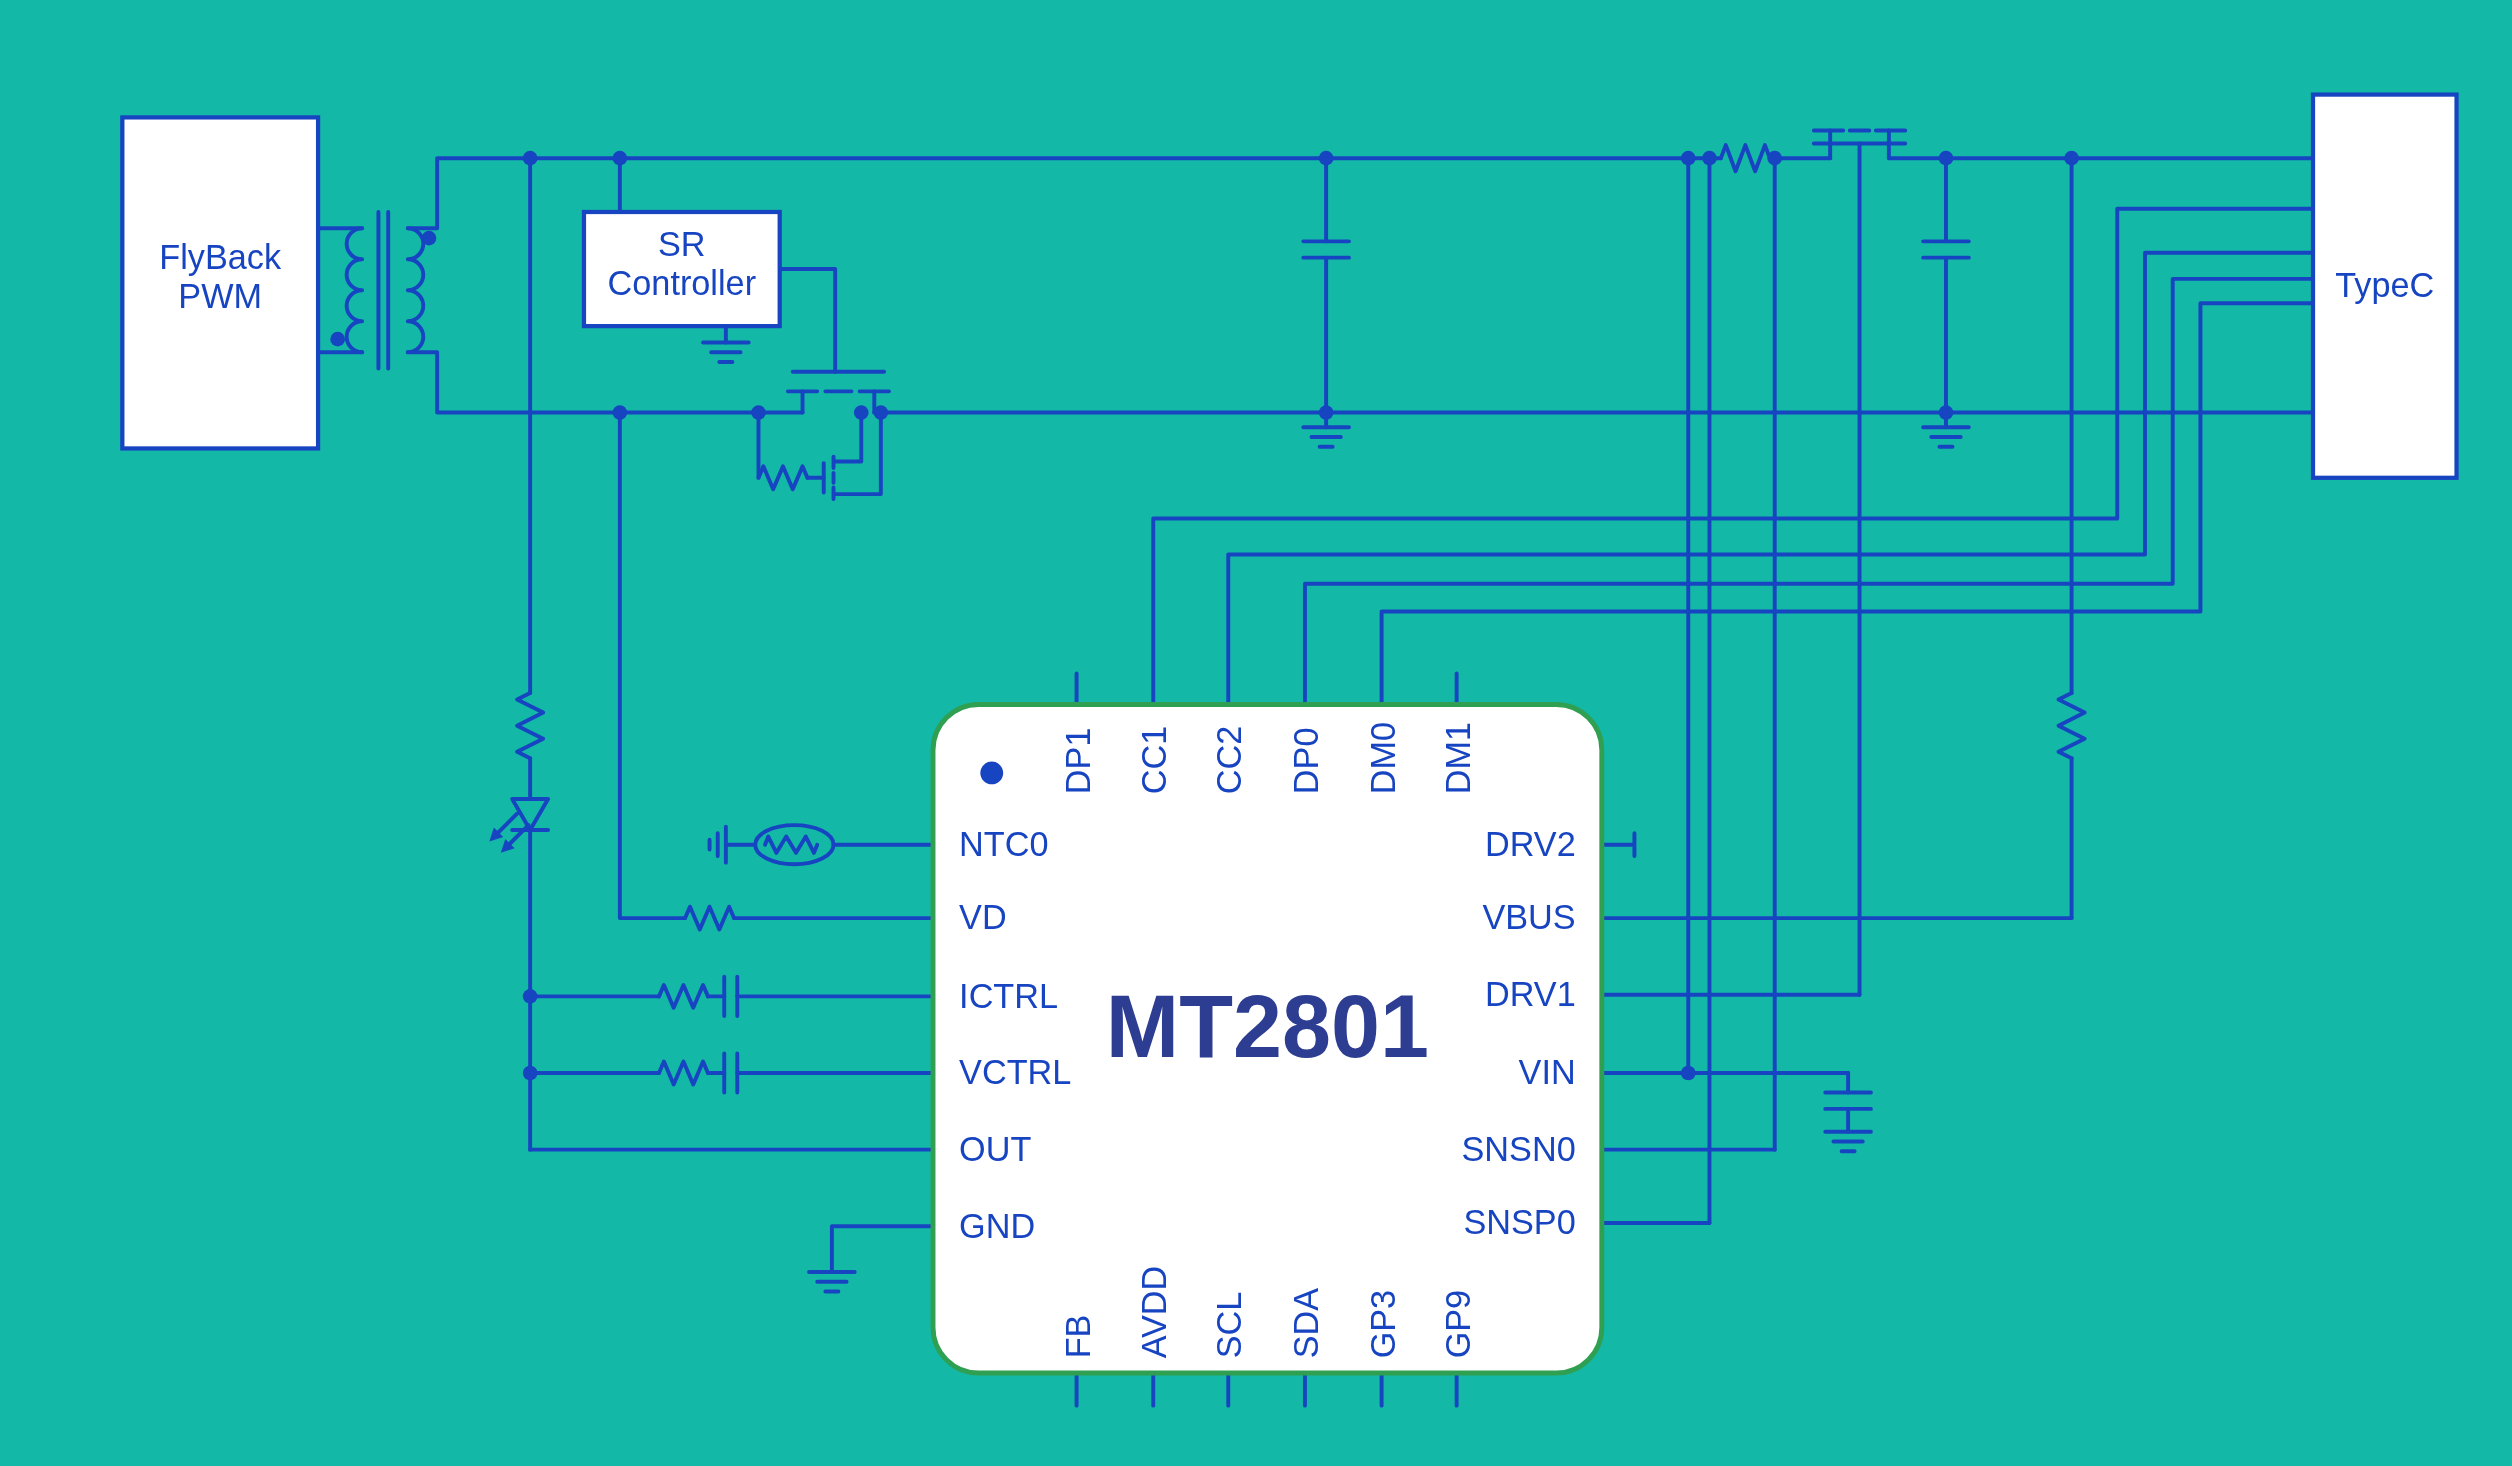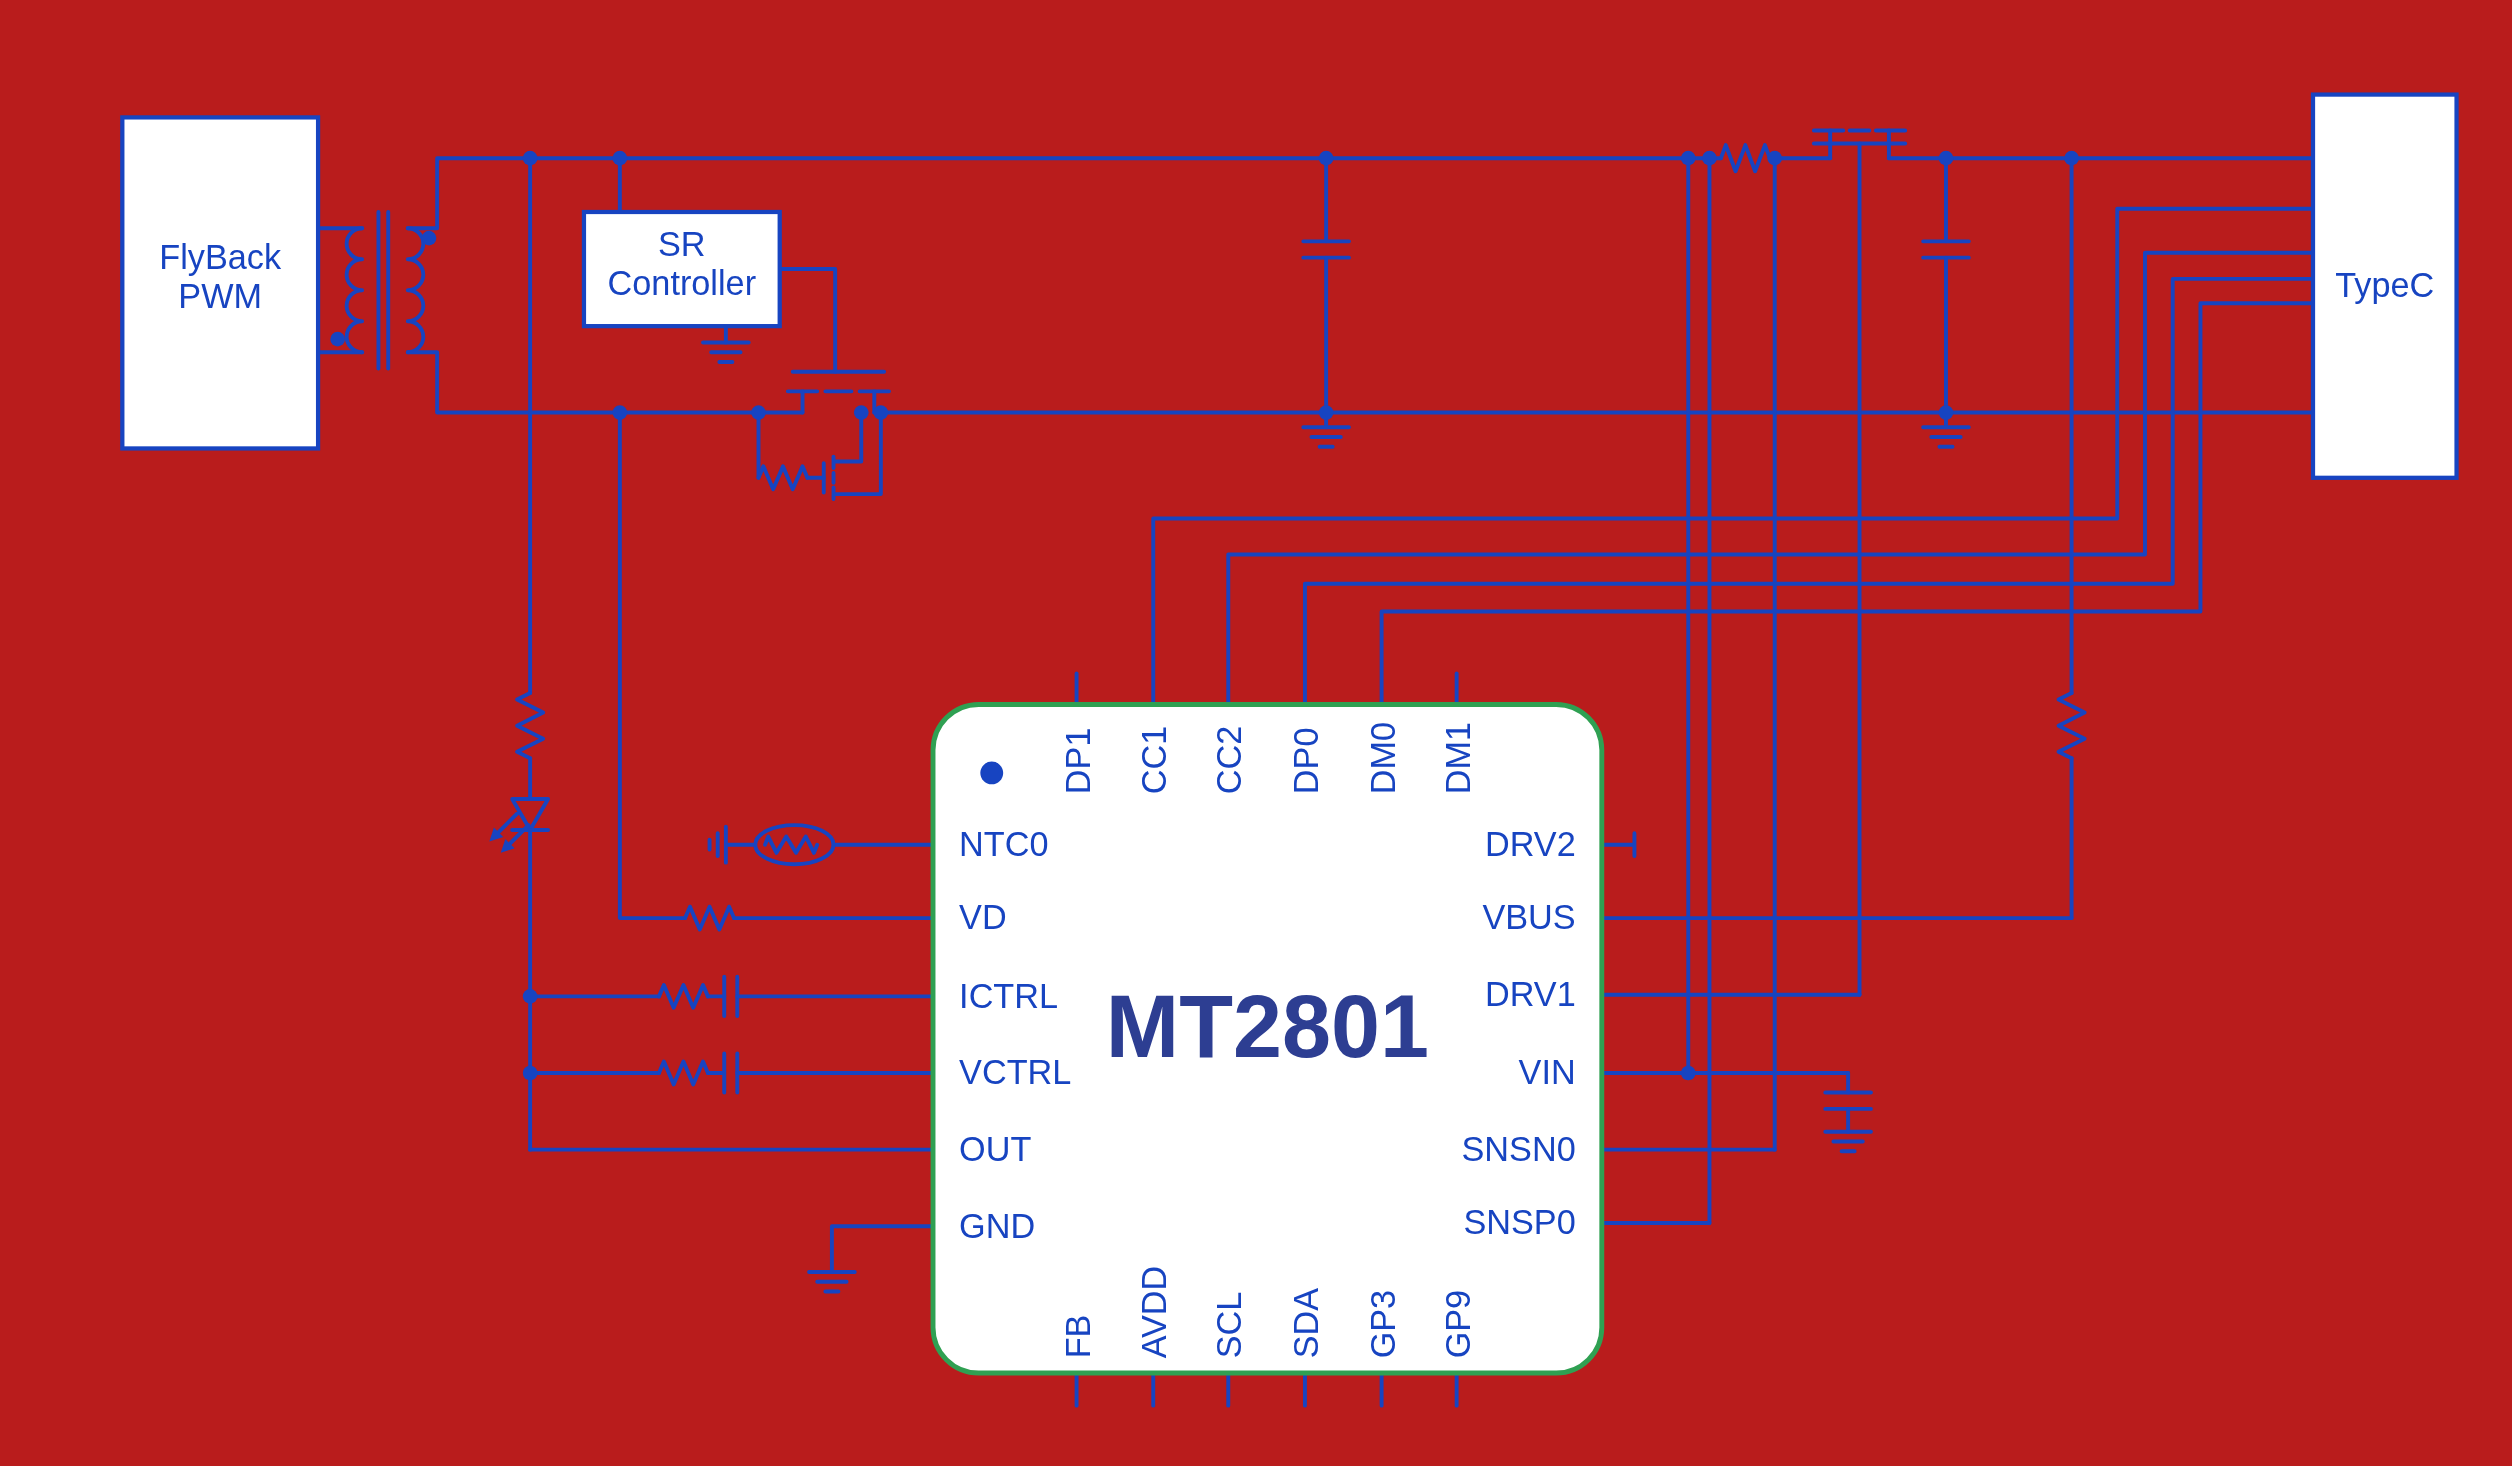--- a/index.html
+++ b/index.html
@@ -1,16 +1,16 @@
 <!DOCTYPE html>
 <html style="font-size:14.3px"><head>
 <meta charset="utf-8">
 <style>
   html,body{margin:0;padding:0;background:#ffffff;}
-  .canvas{position:relative;width:2512px;height:1466px;background:#b91c1c;overflow:hidden;text-decoration:underline;}
+  .canvas{position:relative;width:2512px;height:1466px;background:#14b8a6;overflow:hidden;text-decoration:underline;}
   svg{position:absolute;left:0;top:0;}
   .wire{stroke:#1744C1;stroke-width:2.4;fill:none;stroke-linejoin:round;stroke-linecap:round;}
   .sym{stroke:#1744C1;stroke-width:2.4;fill:none;stroke-linejoin:round;stroke-linecap:round;}
   .fillblue{fill:#1744C1;stroke:none;}
   .dot{fill:#1744C1;stroke:none;}
   .block{fill:#ffffff;stroke:#1744C1;stroke-width:2.6;}
   .chipbody{fill:#ffffff;stroke:#2FA052;stroke-width:3;}
   .lbl{font-family:"Liberation Sans",sans-serif;font-size:21px;fill:#1744C1;}
   .chipname{font-family:"Liberation Sans",sans-serif;font-size:54px;font-weight:bold;fill:#2D3E92;}
   .mid{text-anchor:middle;}

